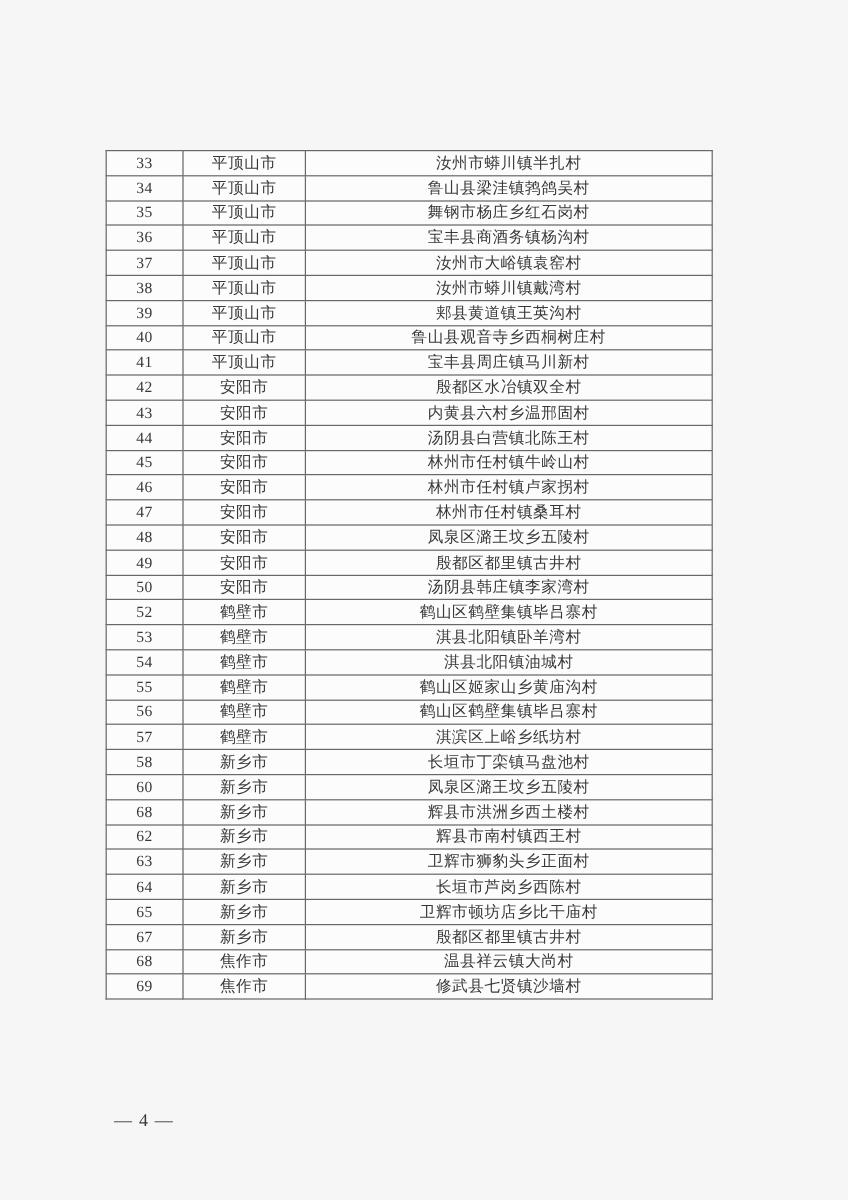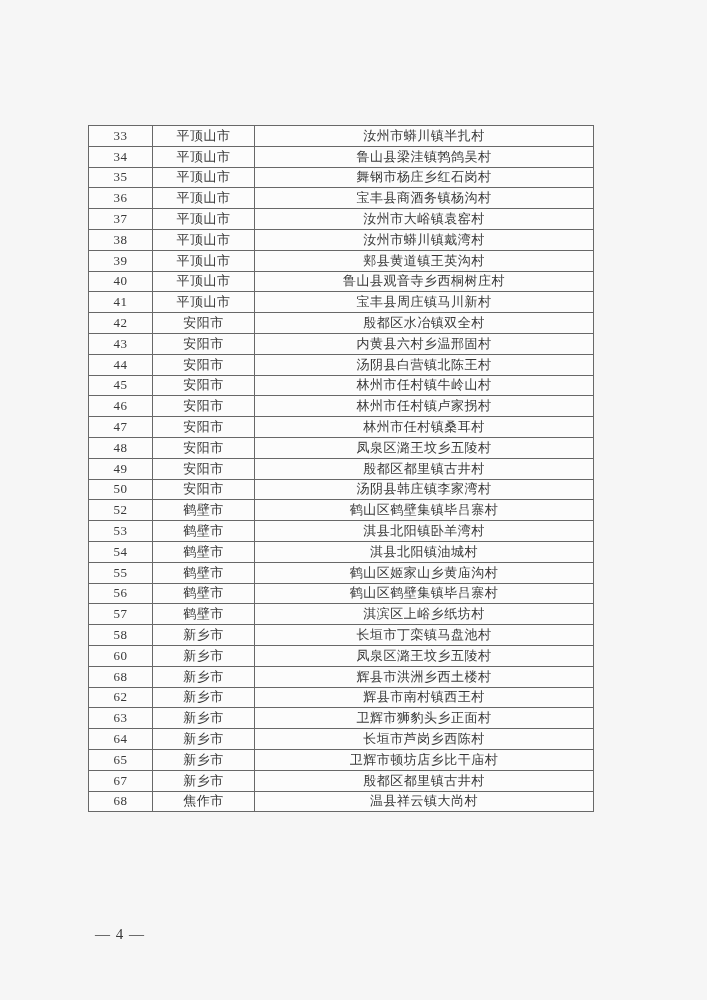--- a/index.html
+++ b/index.html
@@ -215,16 +215,21 @@
       <tr>
         <td>67</td>
         <td>新乡市</td>
         <td>殷都区都里镇古井村</td>
       </tr>
       <tr>
         <td>68</td>
         <td>焦作市</td>
         <td>温县祥云镇大尚村</td>
       </tr>
+      <tr>
+        <td>69</td>
+        <td>焦作市</td>
+        <td>修武县七贤镇沙墙村</td>
+      </tr>
     </tbody>
 </table>
 
 <div class="page-footer">— 4 —</div>
 
 </body></html>

